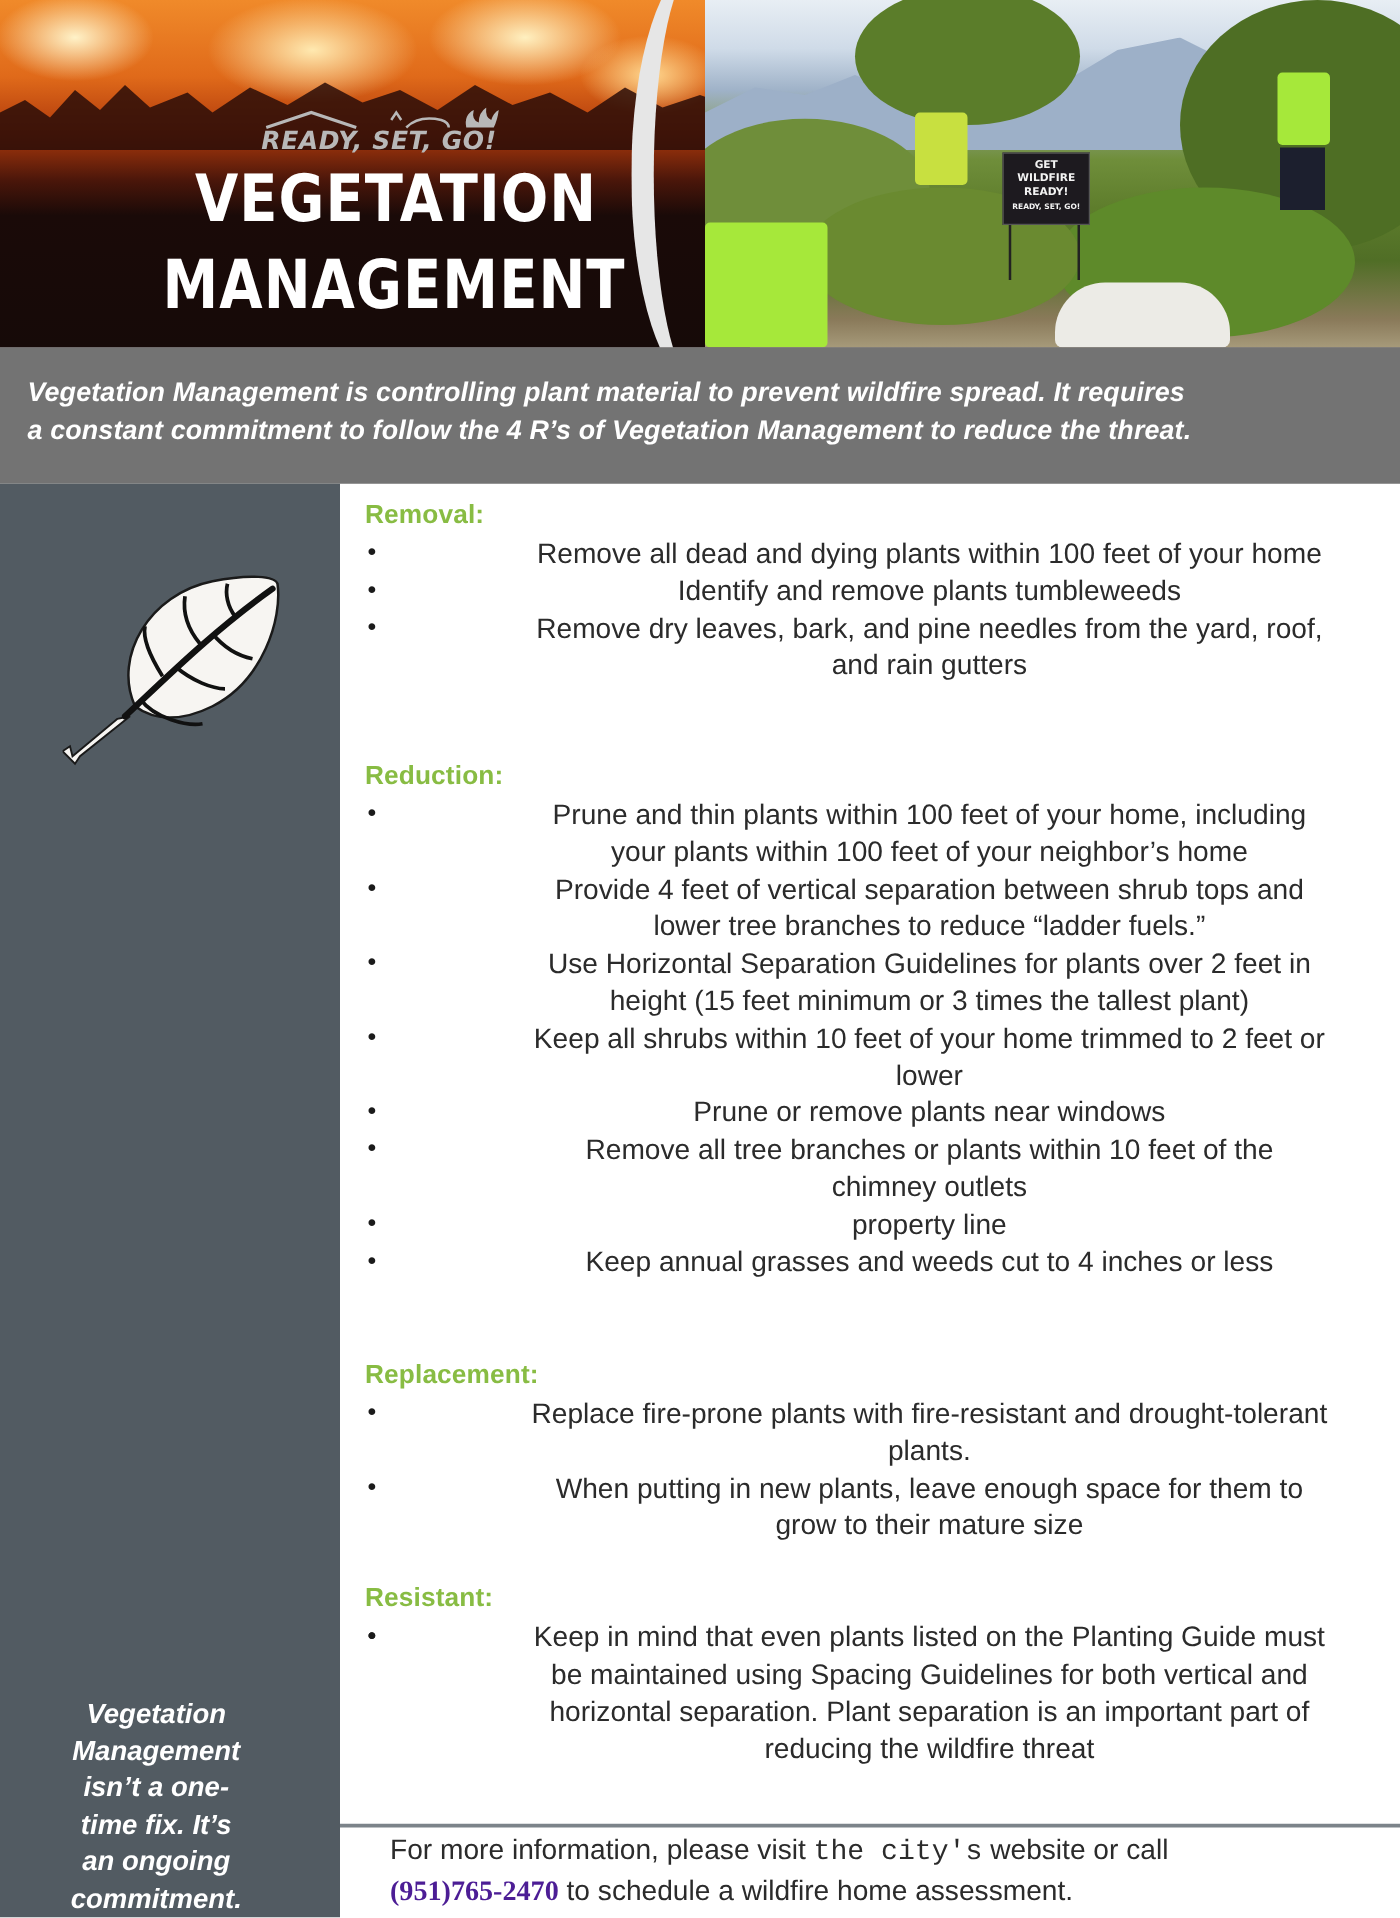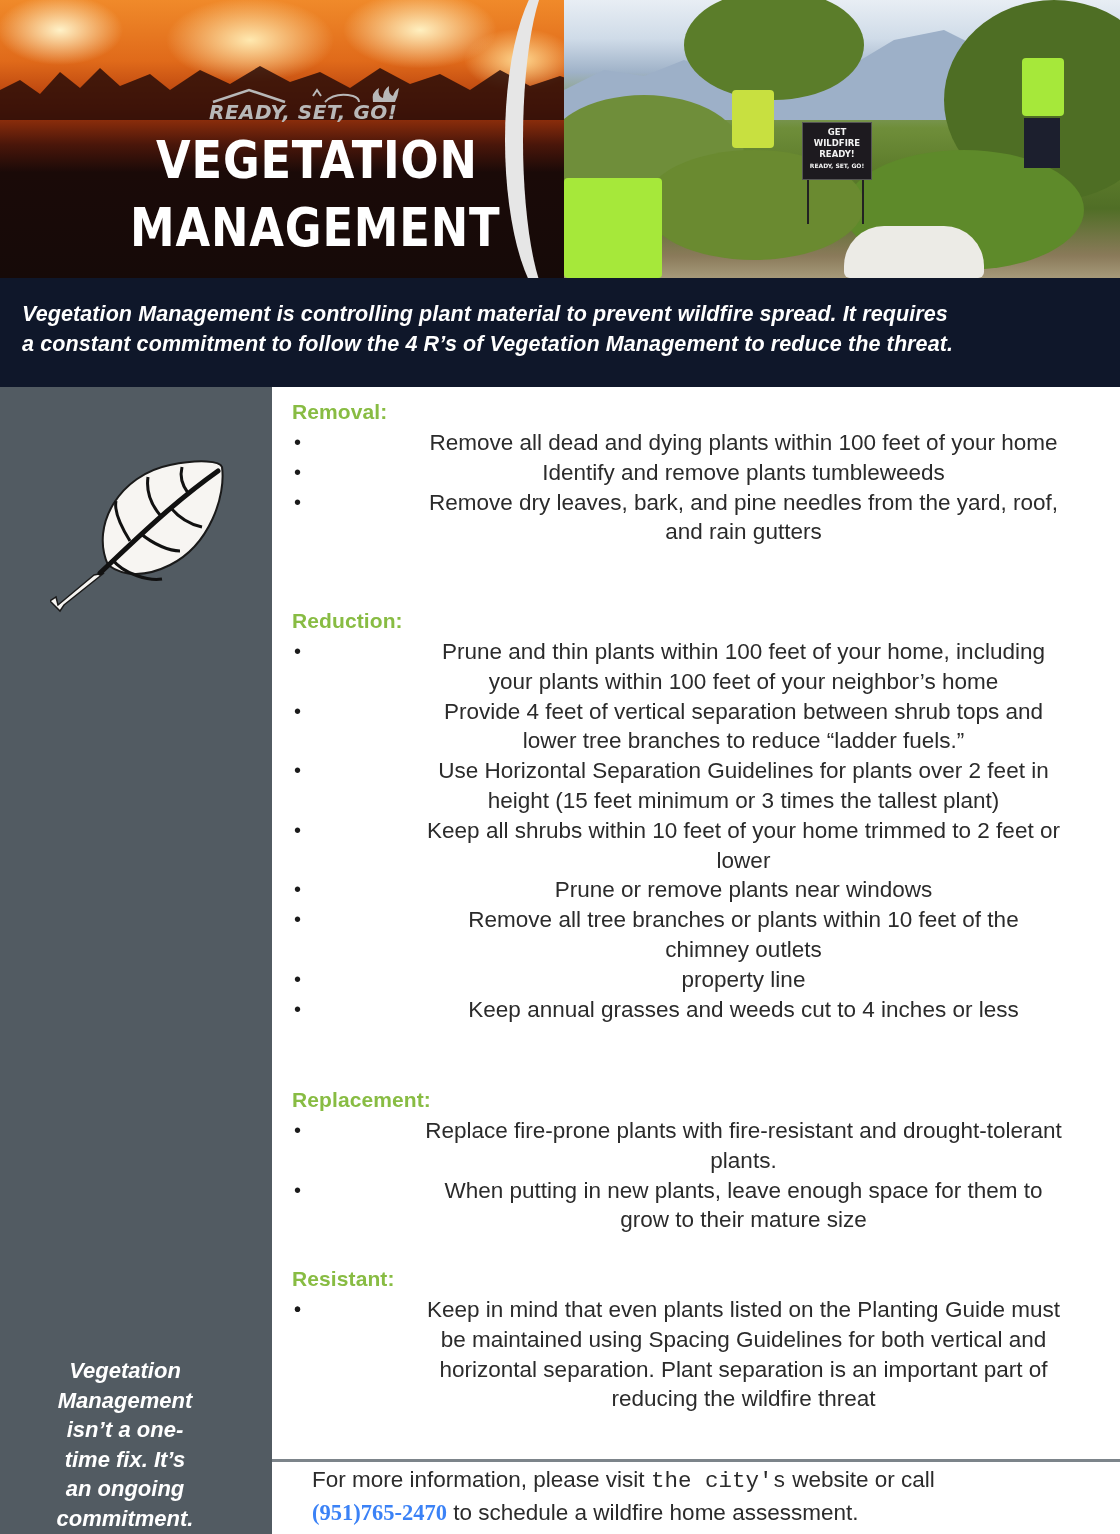--- a/index.html
+++ b/index.html
@@ -33,21 +33,21 @@
 
   .rsg-logo { position: absolute; left: 209px; top: 86px; width: 205px; height: 38px; }
   .rsg-text { position: absolute; left: 209px; top: 100px; font-family: "DejaVu Sans", sans-serif; font-weight: bold; font-style: italic;
     font-size: 20px; color: #b8b8b8; letter-spacing: 0.5px; }
   .title-line { position: absolute; font-family: "DejaVu Sans", sans-serif; font-weight: bold; color: #ffffff;
     transform-origin: left top; letter-spacing: 1px; }
   .title-1 { left: 156px; top: 130px; font-size: 52px; transform: scaleX(0.86); }
   .title-2 { left: 130px; top: 196px; font-size: 54px; transform: scaleX(0.83); }
 
   
-  .intro { position: absolute; left: 0; top: 278px; width: 1120px; height: 109px; background: #0f172a; color: #ffffff;
+  .intro { position: absolute; left: 0; top: 278px; width: 1120px; height: 109px; background: #737373; color: #ffffff;
     font-weight: bold; font-style: italic; font-size: 21.5px; line-height: 30px; padding: 21px 20px 0 22px; letter-spacing: 0.1px; }
   .intro span { display: block; white-space: nowrap; }
 
   
   .sidebar { position: absolute; left: 0; top: 387px; width: 272px; height: 1147px; background: #525b62; }
   .leaf { position: absolute; left: 50px; top: 455px; width: 180px; height: 165px; }
   .sidebar-quote { position: absolute; left: 0; top: 1356px; width: 250px; color: #ffffff; font-weight: bold; font-style: italic;
     font-size: 22px; line-height: 29.6px; text-align: center; }
   .sidebar-quote span { display: block; }
 
@@ -56,21 +56,21 @@
   .section { position: absolute; left: 0; width: 848px; }
   .section-heading { position: absolute; left: 20px; top: 0; color: #88bc43; font-weight: bold; font-size: 21px; letter-spacing: 0.1px; }
   .bullets { position: absolute; left: 0; top: 28px; width: 848px; list-style: none; }
   .bullet-item { position: relative; padding-left: 95px; color: #2b2b2b; font-size: 22.5px; line-height: 29.8px; }
   .bullet-item .dot { position: absolute; left: 22px; top: 0; font-size: 20px; color: #1a1a1a; }
   .bullet-item .line { display: block; white-space: nowrap; text-align: center; }
 
   .divider { position: absolute; left: 272px; top: 1459px; width: 848px; height: 3px; background: #7c848a; }
   .footer { position: absolute; left: 312px; top: 1464px; color: #2b2b2b; font-size: 22.5px; line-height: 31px; }
   .footer .serif { font-family: Liberation Mono, monospace; }
-  .footer .phone { font-family: "Liberation Serif", serif; color: #3b82f6; font-weight: bold; }
+  .footer .phone { font-family: "Liberation Serif", serif; color: #4c1d95; font-weight: bold; }
   .footer span.row { display: block; white-space: nowrap; }
 </style>
 </head>
 <body>
 
 <div class="banner">
   <div class="fire-bg"></div>
   <svg class="fire-silhouette" viewBox="0 0 600 60" preserveAspectRatio="none">
     <path d="M0 60 L0 30 L20 20 L40 34 L60 12 L80 28 L100 8 L120 26 L150 14 L170 30 L200 10 L230 24 L260 6 L290 22 L320 12 L350 28 L380 8 L410 24 L440 14 L470 30 L500 10 L530 26 L560 16 L600 30 L600 60 Z" fill="#2a0d08" opacity="0.85"></path>
   </svg>

